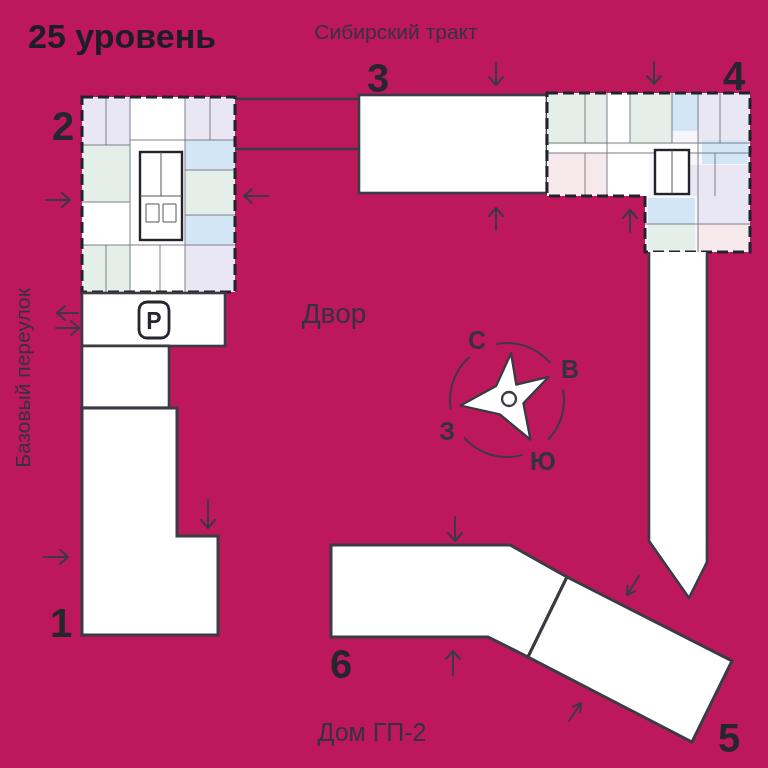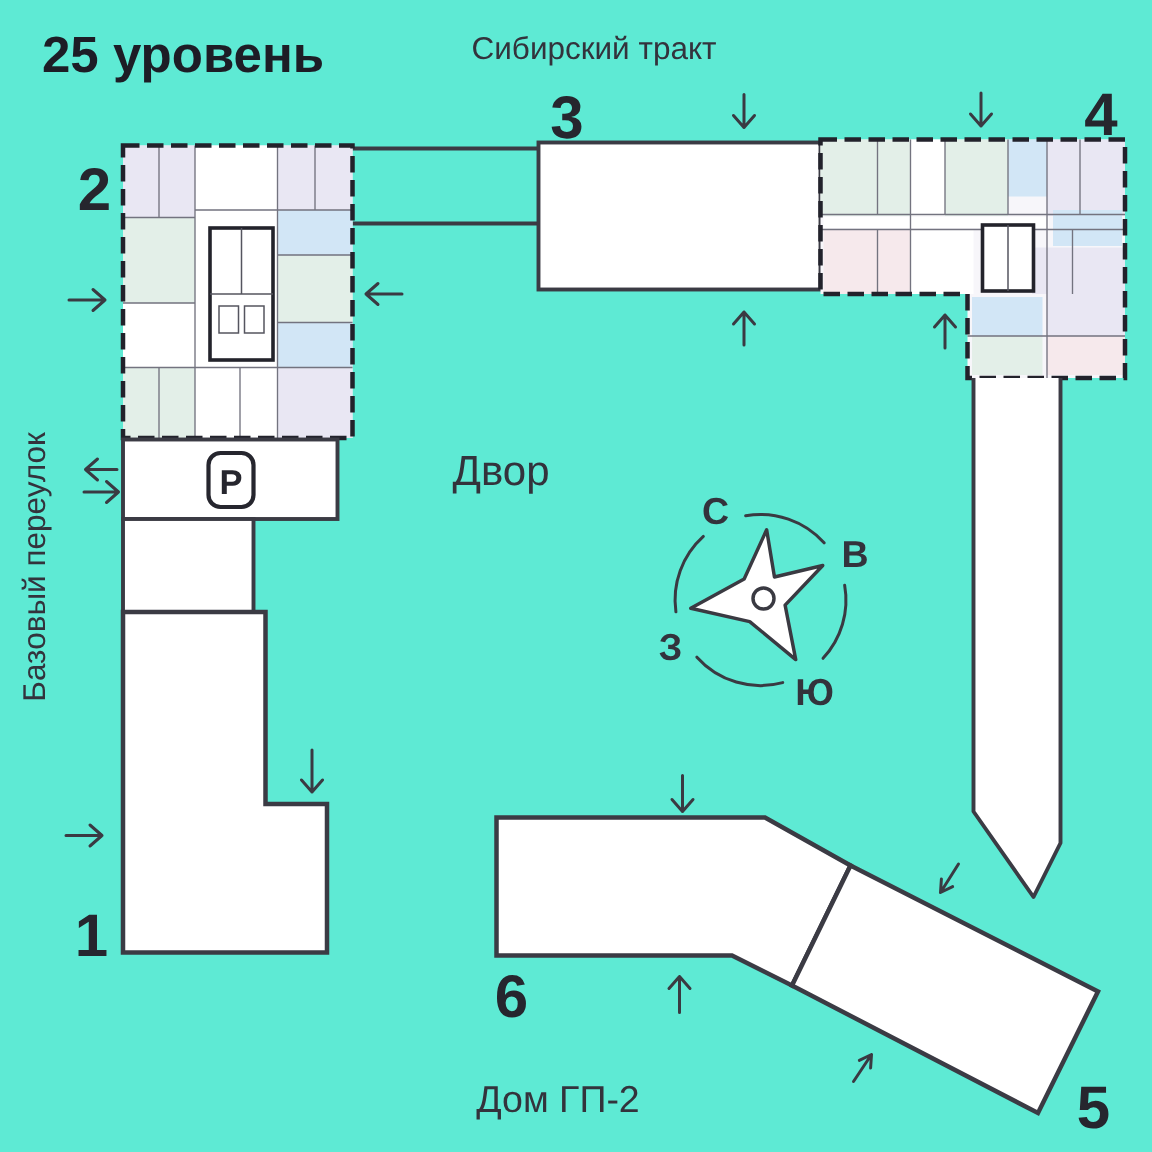--- a/index.html
+++ b/index.html
@@ -1,16 +1,16 @@
 <!DOCTYPE html>
 <html><head>
 <meta charset="utf-8">
 <style>
   html,body{margin:0;padding:0;background:#ffffff;}
-  .canvas{position:relative;width:768px;height:768px;background:#5eead4;overflow:hidden;
+  .canvas{position:relative;width:768px;height:768px;background:#be185d;overflow:hidden;
           font-family:"Liberation Sans", sans-serif;}
   svg{display:block;}
   text{fill:#2b2b33;}
   .title{font-size:34px;font-weight:bold;fill:#1d1d26;}
   .street{font-size:21px;fill:#33333c;}
   .bignum{font-size:40px;font-weight:bold;fill:#26262e;}
   .area-label{font-size:28px;fill:#33333c;}
   .house-label{font-size:25px;fill:#33333c;}
   .compass-letter{font-size:25px;font-weight:600;fill:#33333c;}
   .p-letter{font-size:23px;font-weight:bold;fill:#26262e;}

